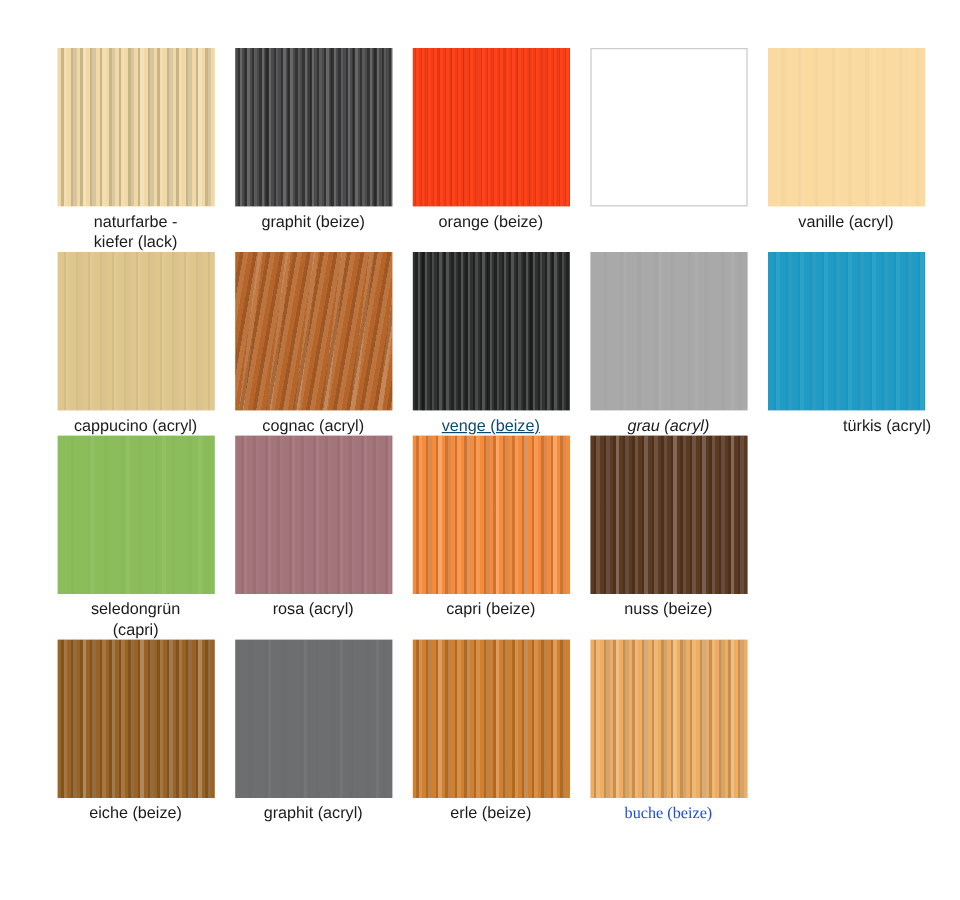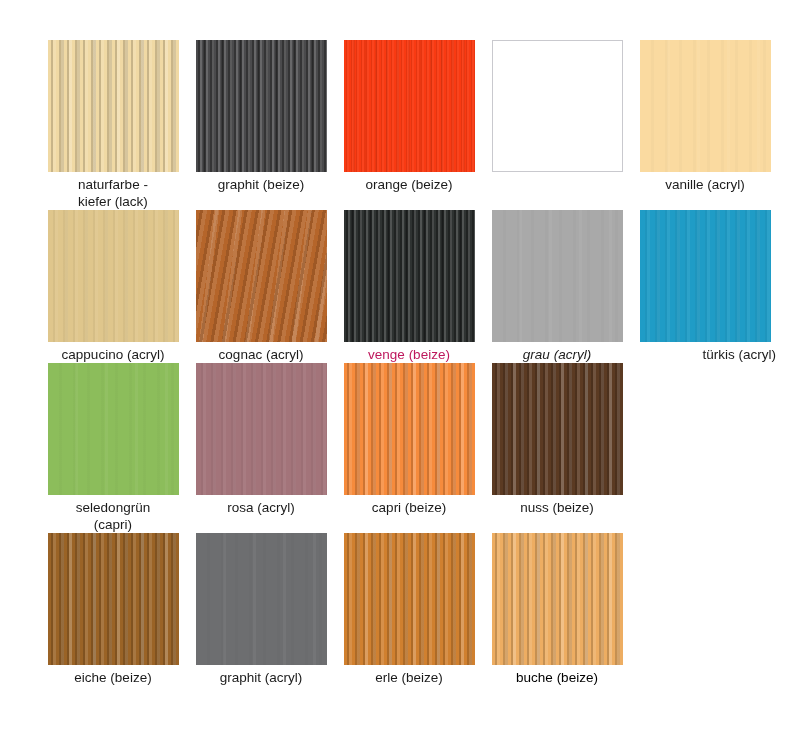--- a/index.html
+++ b/index.html
@@ -180,21 +180,21 @@
       <div class="swatch-cell">
         <div class="swatch-tile" style="background: rgb(181, 101, 42);">
           <div class="grain diag"></div>
         </div>
         <div class="swatch-label" style="color: rgb(27, 27, 27);">cognac (acryl)</div>
       </div>
       <div class="swatch-cell">
         <div class="swatch-tile" style="background: rgb(46, 50, 49);">
           <div class="grain strong"></div>
         </div>
-        <div class="swatch-label" style="color: #be185d;">venge (beize)</div>
+        <div class="swatch-label" style="color: #0c4a6e; text-decoration: underline;">venge (beize)</div>
       </div>
       <div class="swatch-cell">
         <div class="swatch-tile" style="background: rgb(169, 169, 169);">
           <div class="grain flat"></div>
         </div>
         <div class="swatch-label" style="color: rgb(27, 27, 27); font-style: italic;">grau (acryl)</div>
       </div>
       <div class="swatch-cell">
         <div class="swatch-tile" style="background: rgb(31, 156, 198);">
           <div class="grain soft"></div>
@@ -245,17 +245,17 @@
       <div class="swatch-cell">
         <div class="swatch-tile" style="background: rgb(208, 128, 47);">
           <div class="grain wood"></div>
         </div>
         <div class="swatch-label" style="color: rgb(27, 27, 27);">erle (beize)</div>
       </div>
       <div class="swatch-cell">
         <div class="swatch-tile" style="background: rgb(237, 173, 98);">
           <div class="grain wood"></div>
         </div>
-        <div class="swatch-label" style="color: #000000;">buche (beize)</div>
+        <div class="swatch-label" style="color: #1d4ed8; font-family: Liberation Serif, serif;">buche (beize)</div>
       </div>
       <div class="swatch-cell is-empty"></div>
     </div>
   </div>
 
 </body></html>

